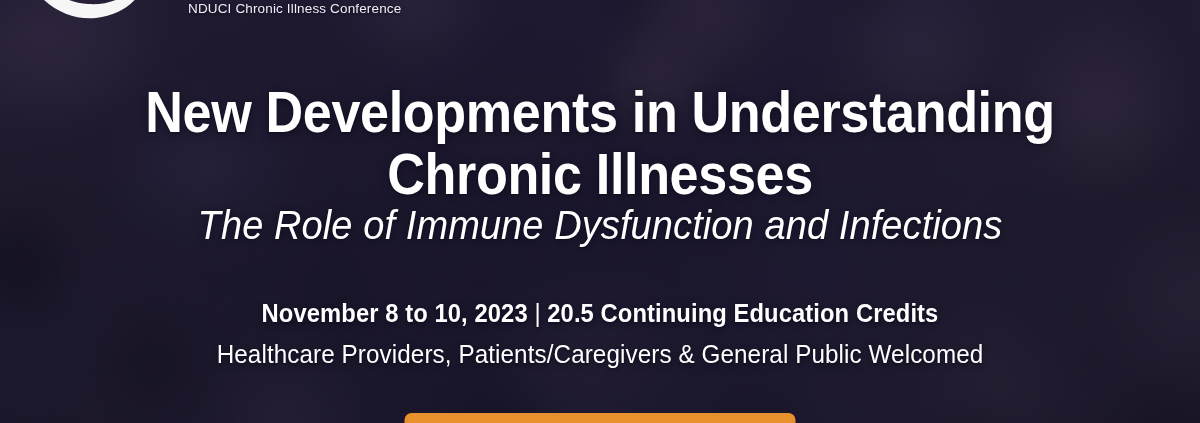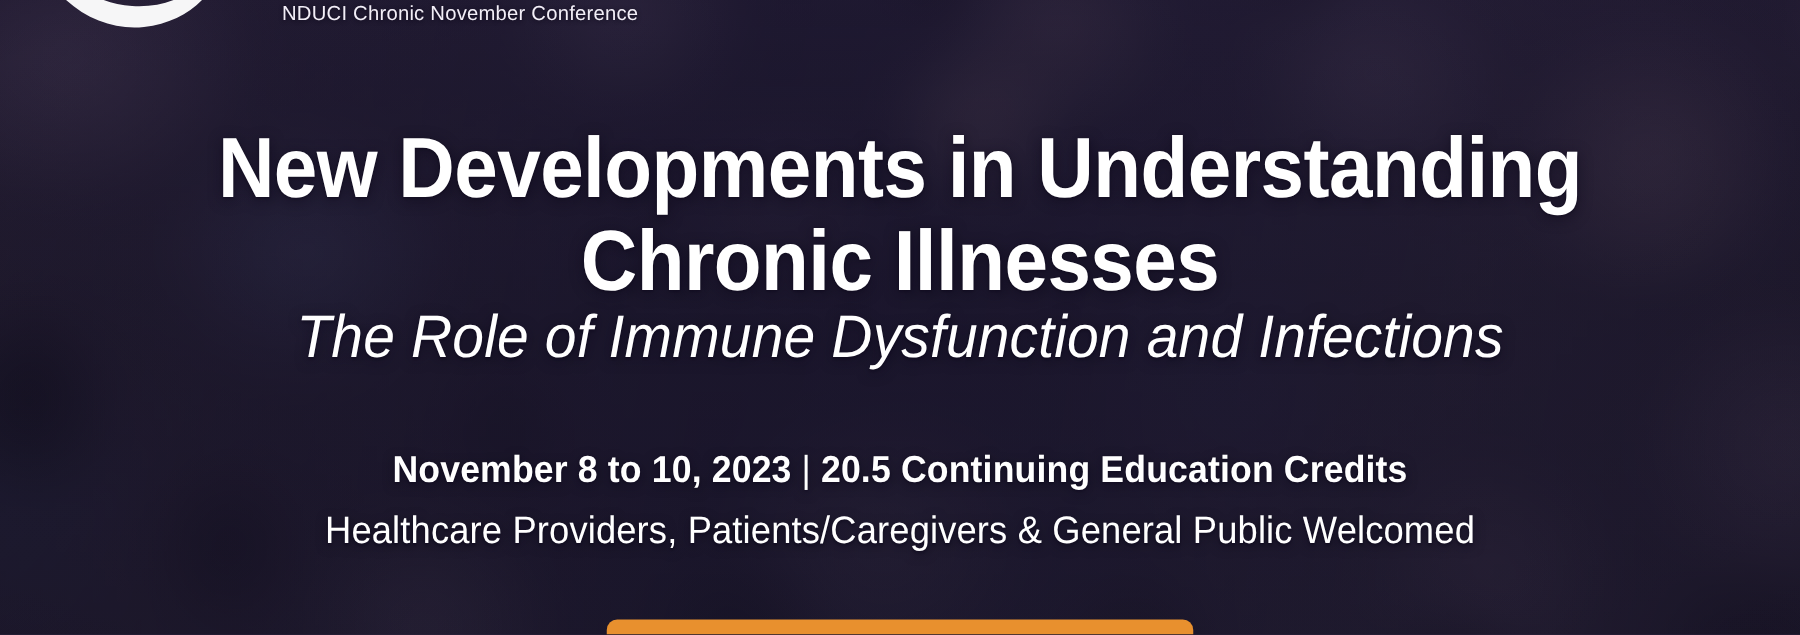--- a/index.html
+++ b/index.html
@@ -224,21 +224,21 @@
   <div class="tint-layer-2"></div>
   <div class="vignette"></div>
 
   <div class="content">
 
     <svg class="logo-mark" viewBox="0 0 152 108" aria-hidden="true">
       <path d="M10 10 C 10 66, 52 96, 88 92 C 124 88, 146 60, 142 26 C 136 64, 110 80, 80 78 C 46 76, 24 50, 24 10 Z" fill="#ffffff" opacity="0.96"></path>
       <path d="M2 4 L2 70 L12 70 L12 4 Z" fill="#ffffff" opacity="0.30"></path>
     </svg>
 
-    <div class="eyebrow">NDUCI Chronic November Conference</div>
+    <div class="eyebrow">NDUCI Chronic Illness Conference</div>
 
     <h1 class="headline">
       <span class="hl-line">New Developments in Understanding</span>
       <span class="hl-line">Chronic Illnesses</span>
     </h1>
 
     <div class="subhead">The Role of Immune Dysfunction and Infections</div>
 
     <div class="meta-line">
       <span>November 8 to 10, 2023</span><span class="meta-sep">|</span><span>20.5 Continuing Education Credits</span>

